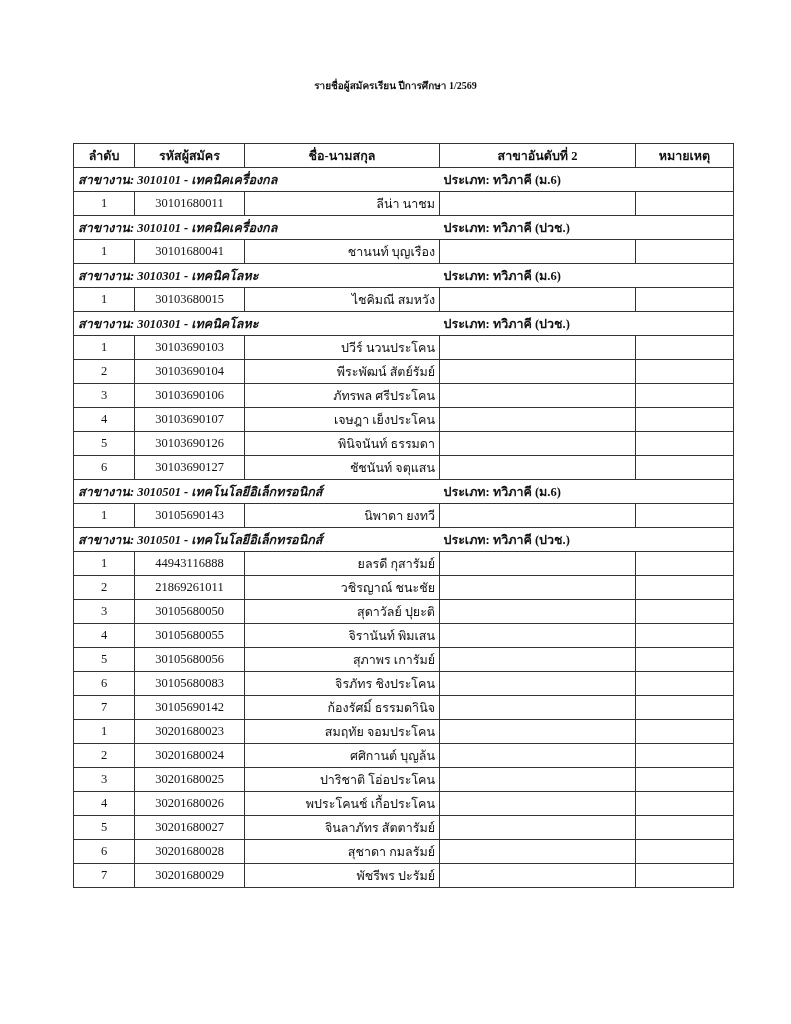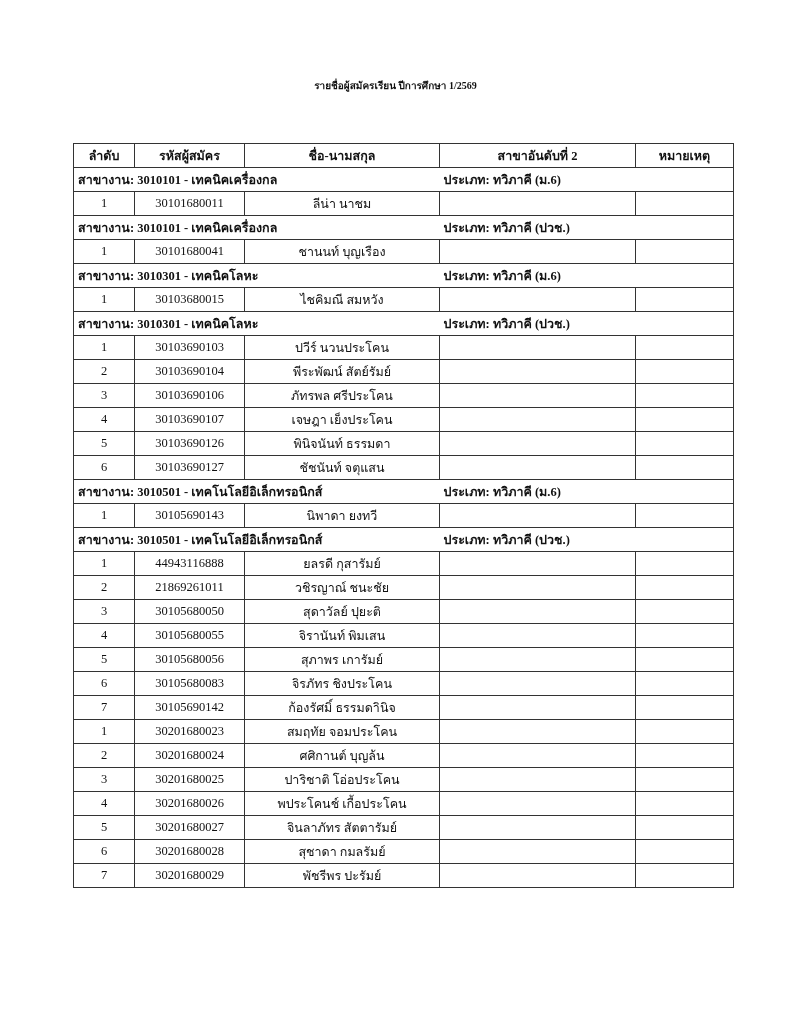--- a/index.html
+++ b/index.html
@@ -6,23 +6,23 @@
   body { width: 791px; height: 1024px; position: relative; overflow: hidden;
          font-family: "Liberation Serif", "DejaVu Serif", serif; color: #111; }
   .titles { position: absolute; top: 74px; left: 0; width: 791px; text-align: center; }
   .titles div { font-weight: bold; font-size: 10px; height: 23.5px; line-height: 23.5px; }
   table.roster { position: absolute; left: 65px; top: 143px; width: 660px;
                  border-collapse: collapse; table-layout: fixed; margin-left: 8px; }
   table.roster td, table.roster th { border: 1.5px solid #333; padding: 0 4px;
                  height: 23px; font-size: 12.5px; white-space: nowrap; overflow: hidden; }
   table.roster th { font-weight: bold; text-align: center; }
   td.c-no, td.c-id { text-align: center; }
-  td.c-name { text-align: center; padding-left: 3px; }
+  td.c-name { text-align: right; padding-left: 3px; }
   tr.group td { font-weight: bold; }
-  tr.group td.g-left { border-right: none; }
+  tr.group td.g-left { border-right: none; font-style: italic; }
   tr.group td.g-right { border-left: none; }
 </style>
 </head>
 <body>
 
 <div class="titles">
   <div>รายชื่อผู้สมัครเรียน ปีการศึกษา 1/2569</div>
 </div>
 
 <table class="roster">

